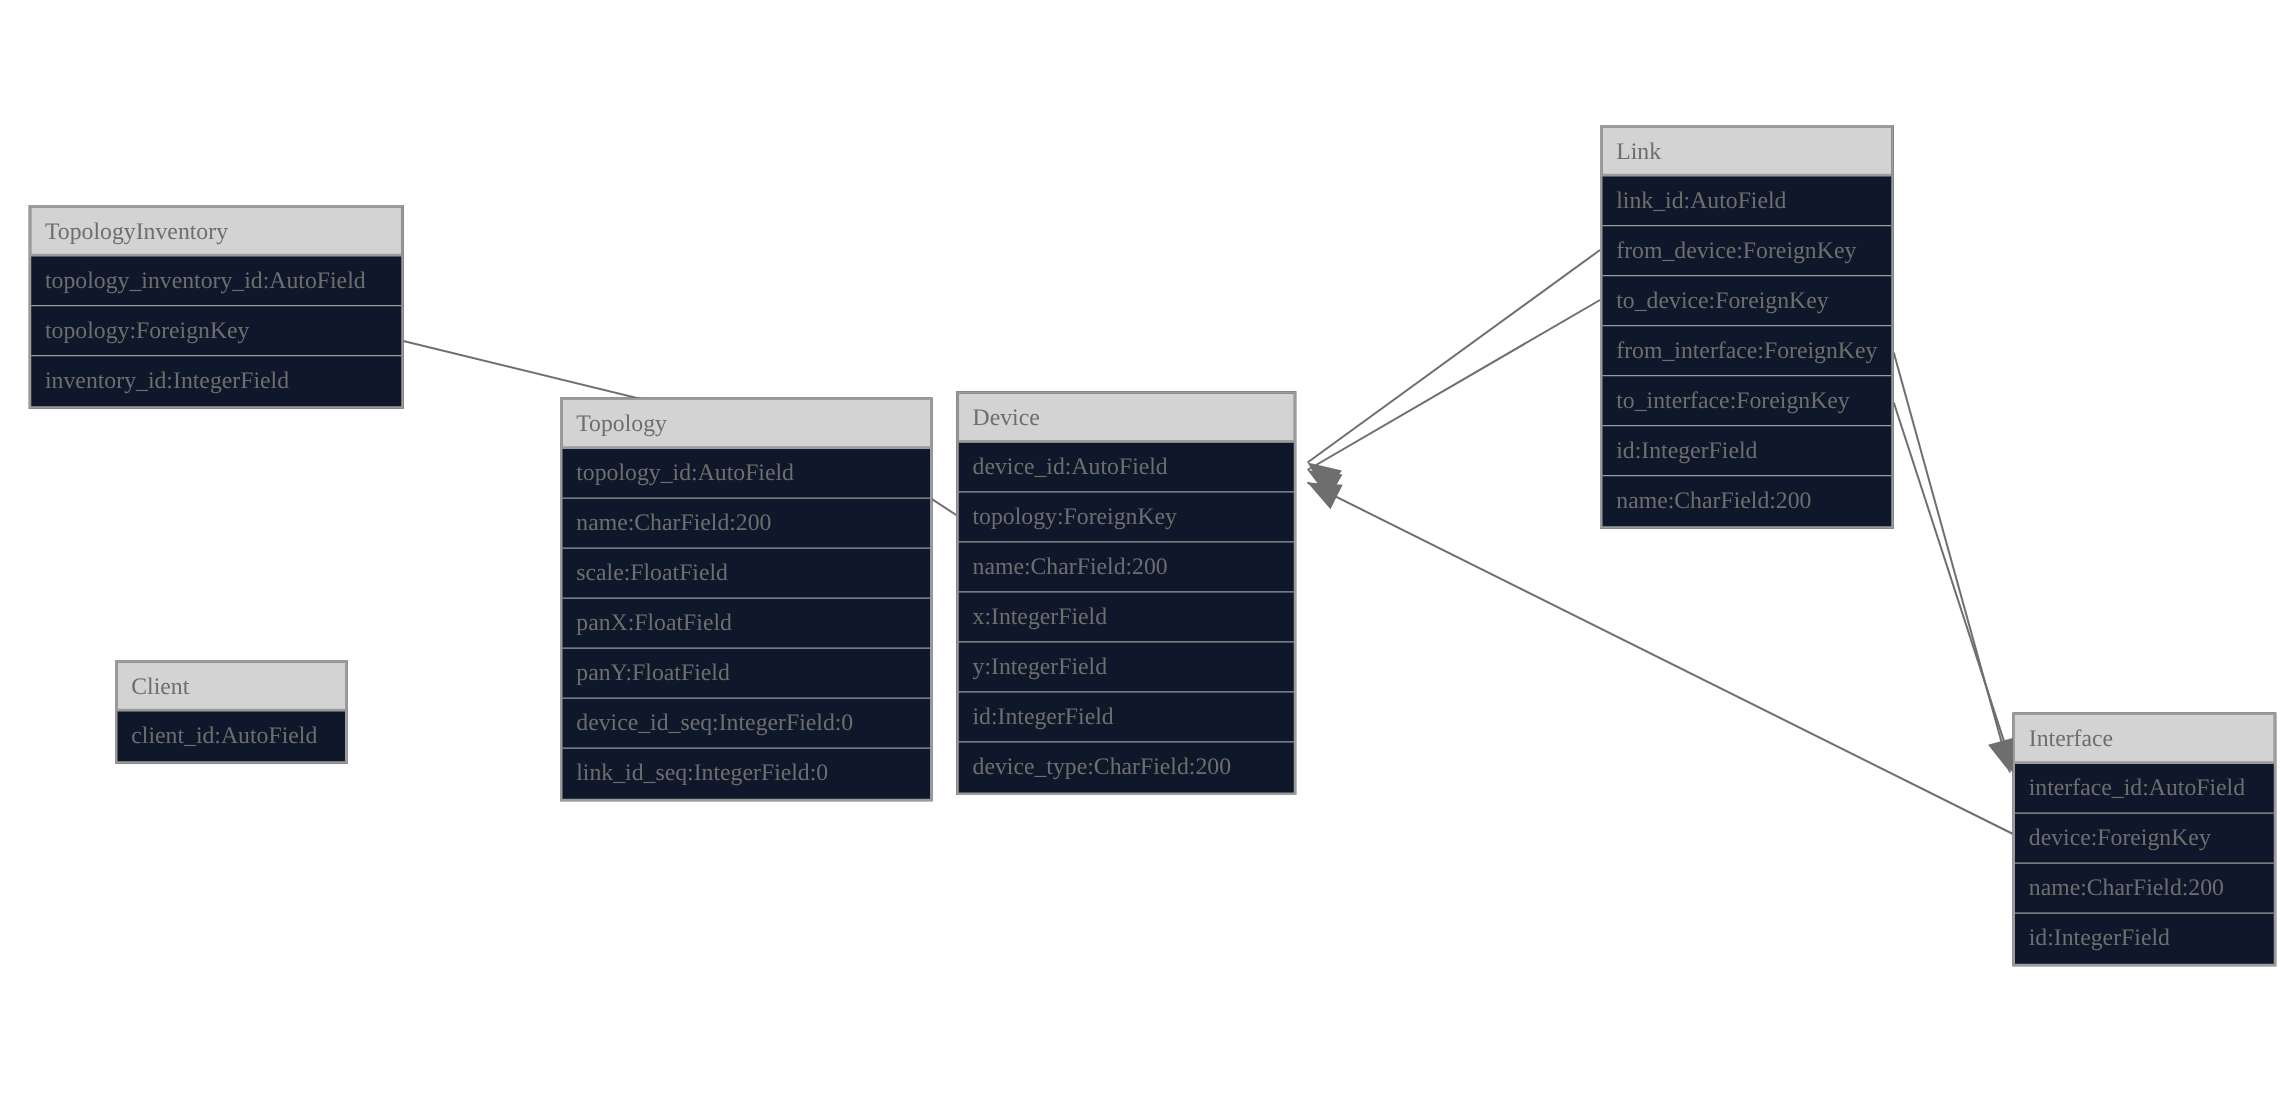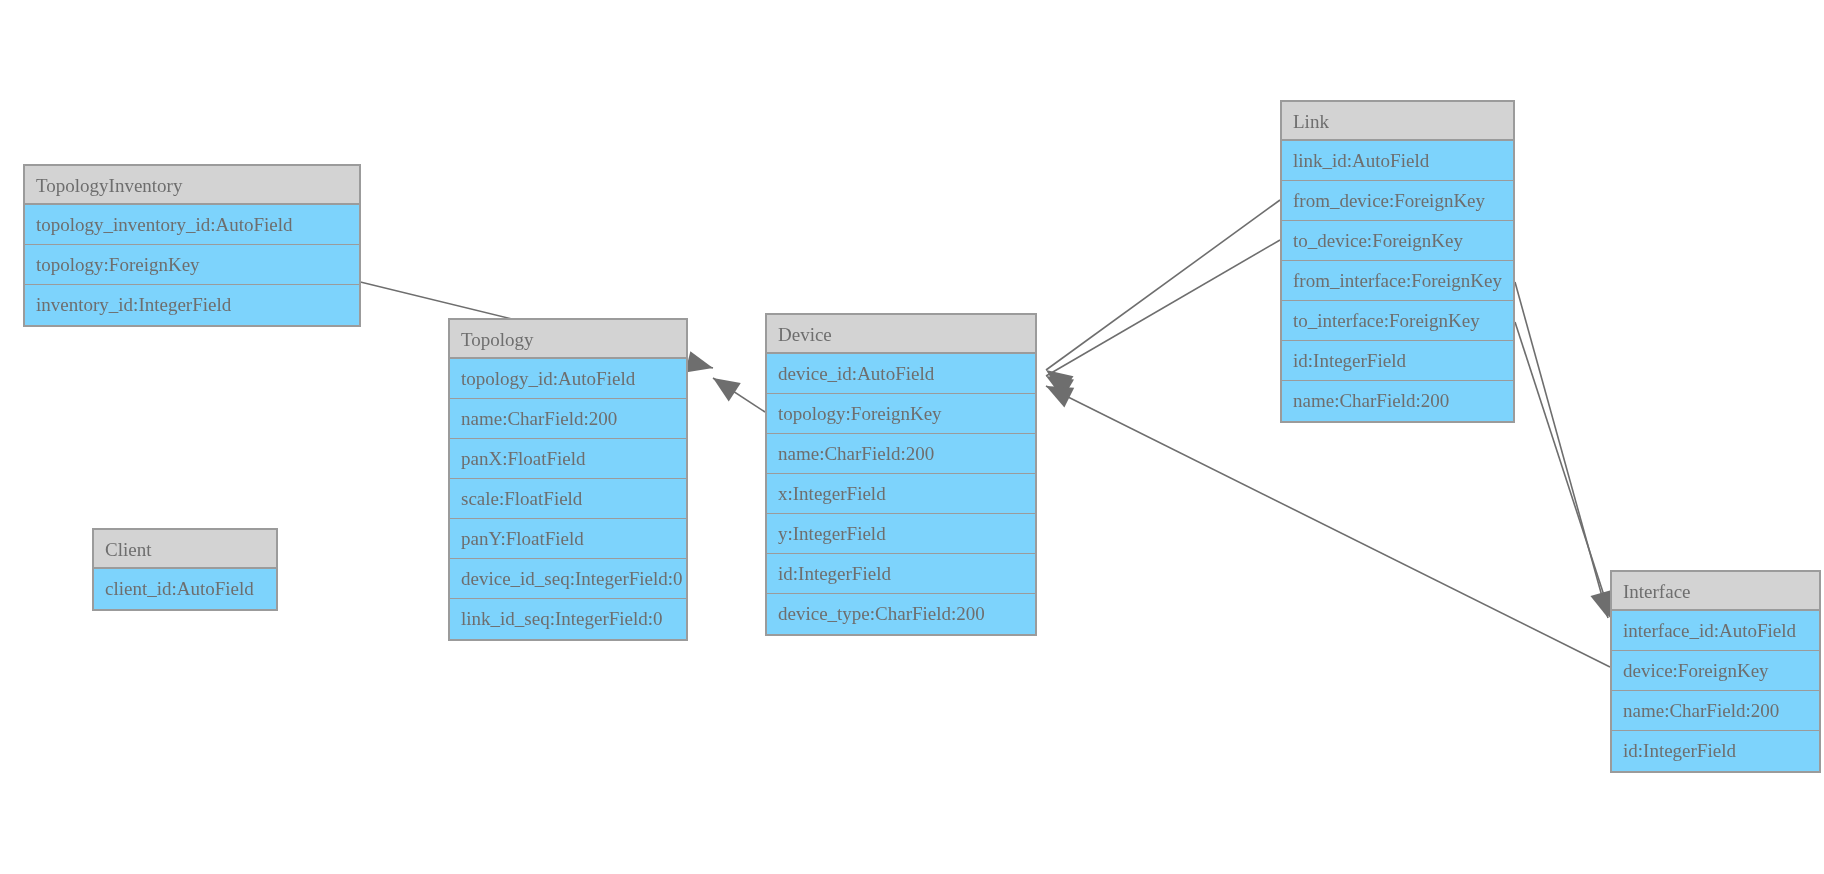--- a/index.html
+++ b/index.html
@@ -20,21 +20,21 @@
     left: 0;
     top: 0;
     width: 1824px;
     height: 874px;
     pointer-events: none;
   }
   .entity {
     position: absolute;
     box-sizing: border-box;
     border: 2px solid #9b9b9b;
-    background: #7dd3fc;
+    background: #0f172a;
     z-index: 2;
   }
   .entity-header {
     box-sizing: border-box;
     background: #d3d3d3;
     border-bottom: 2px solid #9b9b9b;
     height: 39px;
     line-height: 39px;
     padding: 0 0 0 11px;
     font-size: 19px;
@@ -73,32 +73,32 @@
       <polygon points="0,0 -26,-11 -26,11" fill="#6e6e6e" transform="translate(1046,376) rotate(210.2)"></polygon>
       <path d="M 1610,667 L 1046,386" stroke="#6e6e6e" stroke-width="1.6" fill="none"></path>
       <polygon points="0,0 -26,-11 -26,11" fill="#6e6e6e" transform="translate(1046,386) rotate(206.5)"></polygon>
       <path d="M 1515,282 L 1608,618" stroke="#6e6e6e" stroke-width="1.6" fill="none"></path>
       <polygon points="0,0 -26,-11 -26,11" fill="#6e6e6e" transform="translate(1608,618) rotate(74.5)"></polygon>
       <path d="M 1515,322 L 1612,620" stroke="#6e6e6e" stroke-width="1.6" fill="none"></path>
       <polygon points="0,0 -26,-11 -26,11" fill="#6e6e6e" transform="translate(1612,620) rotate(71.9)"></polygon>
     </svg>
 
   <div id="entities-layer">
-      <div class="entity" style="left: 23px; top: 164px; width: 338px;">
+      <div class="entity" style="left: 23px; top: 164px; width: 300px;">
         <div class="entity-header">TopologyInventory</div>
         <div class="entity-row">topology_inventory_id:AutoField</div>
         <div class="entity-row">topology:ForeignKey</div>
         <div class="entity-row">inventory_id:IntegerField</div>
       </div>
-      <div class="entity" style="left: 448px; top: 318px; width: 240px;">
+      <div class="entity" style="left: 448px; top: 318px; width: 298px;">
         <div class="entity-header">Topology</div>
         <div class="entity-row">topology_id:AutoField</div>
         <div class="entity-row">name:CharField:200</div>
+        <div class="entity-row">scale:FloatField</div>
         <div class="entity-row">panX:FloatField</div>
-        <div class="entity-row">scale:FloatField</div>
         <div class="entity-row">panY:FloatField</div>
         <div class="entity-row">device_id_seq:IntegerField:0</div>
         <div class="entity-row">link_id_seq:IntegerField:0</div>
       </div>
       <div class="entity" style="left: 765px; top: 313px; width: 272px;">
         <div class="entity-header">Device</div>
         <div class="entity-row">device_id:AutoField</div>
         <div class="entity-row">topology:ForeignKey</div>
         <div class="entity-row">name:CharField:200</div>
         <div class="entity-row">x:IntegerField</div>

